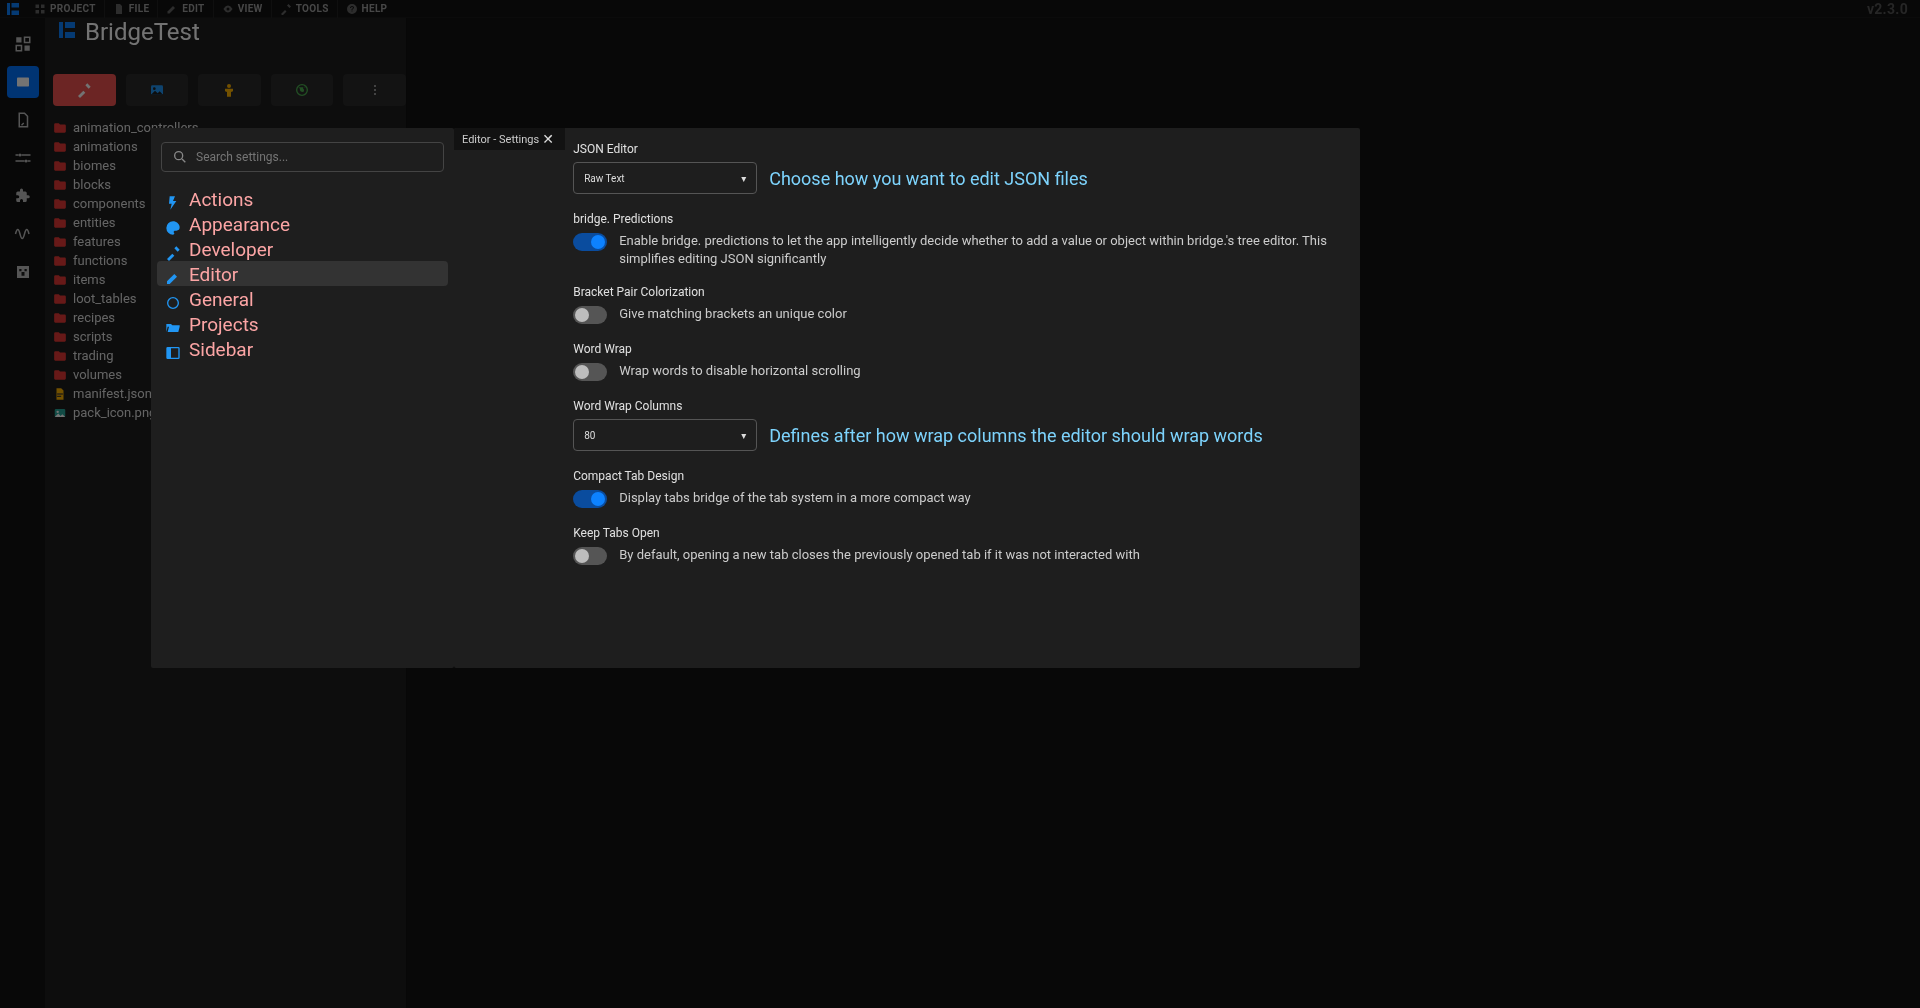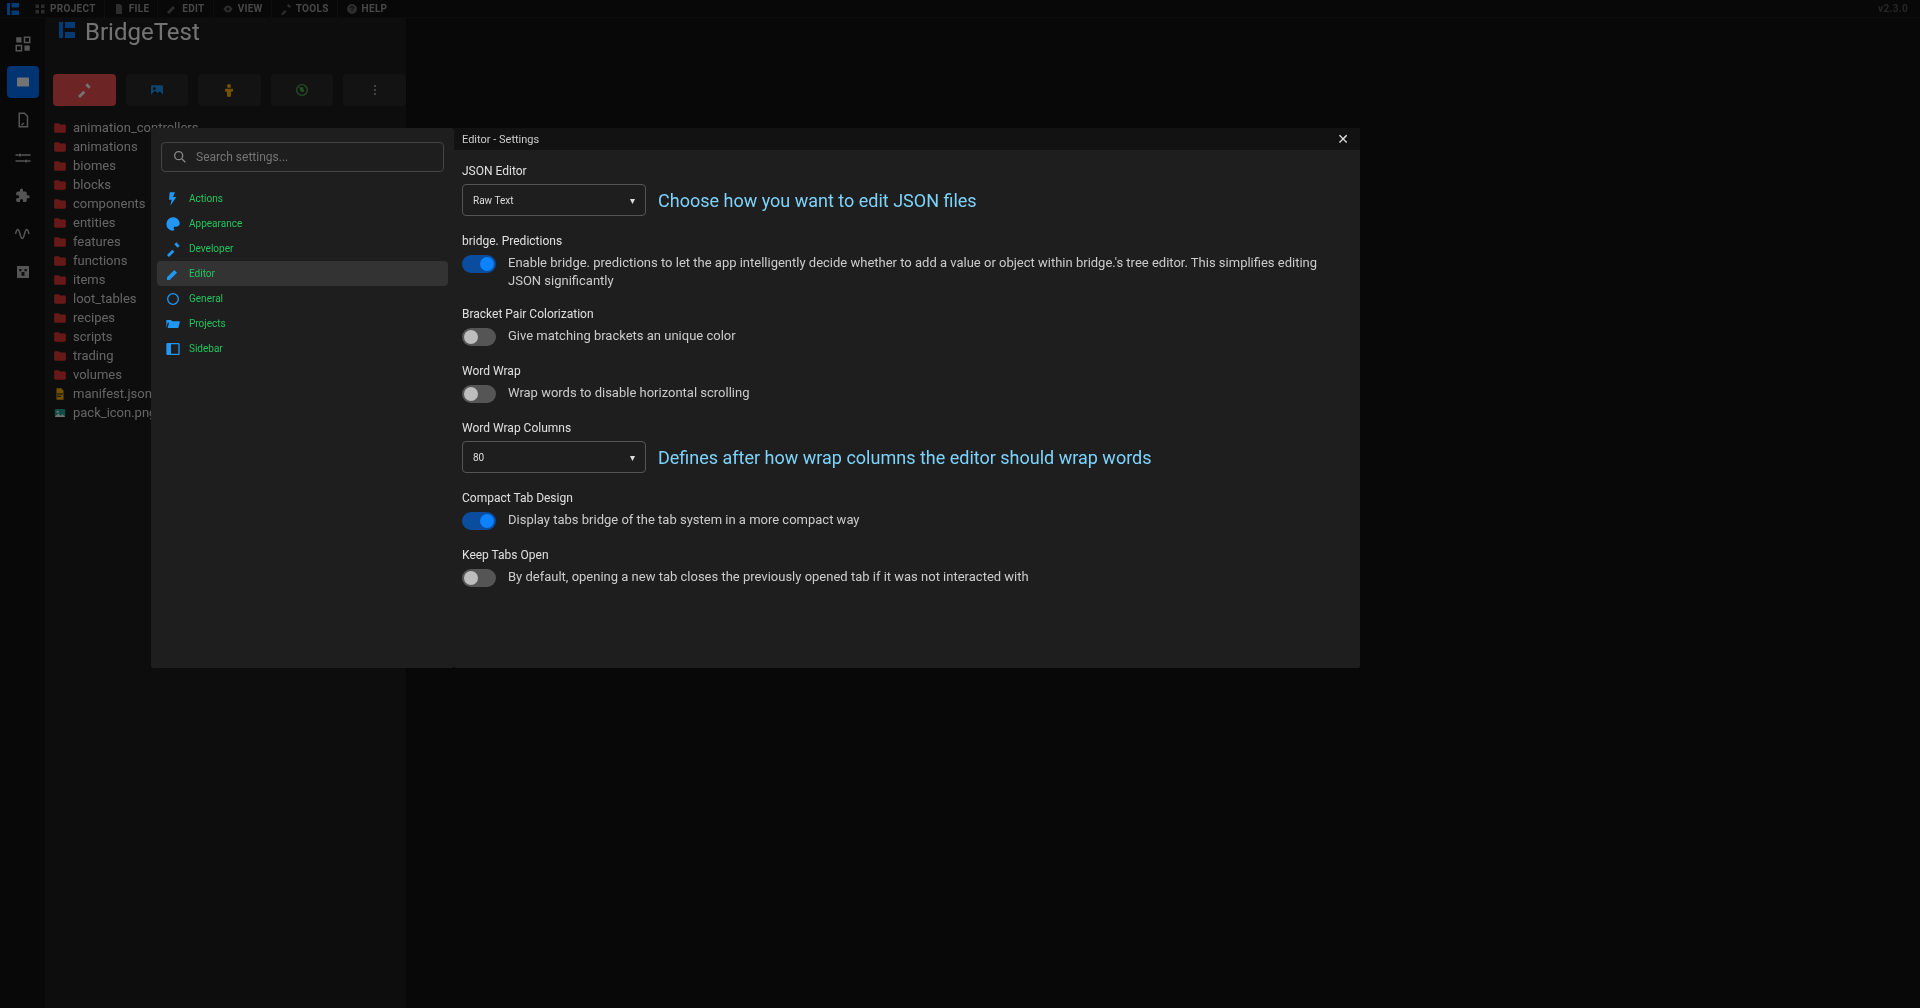--- a/index.html
+++ b/index.html
@@ -1,21 +1,21 @@
 <!DOCTYPE html>
 <html><head>
 <meta charset="utf-8">
 <style>
 *{box-sizing:border-box;margin:0;padding:0;font-family:Roboto,Arial,sans-serif;-webkit-font-smoothing:antialiased}
 html,body{width:1920px;height:1008px;overflow:hidden;background:#121212;color:#e0e0e0}
 .menubar{height:18px;background:#121212;display:flex;align-items:center;padding:0 4px;font-size:10px;font-weight:700;color:#9e9e9e;letter-spacing:.3px;border-bottom:1px solid #1a1a1a}
 .mb-logo{width:18px;height:18px;display:flex;align-items:center;justify-content:center;margin-right:4px}
 .mb-item{display:flex;align-items:center;padding:0 8px;height:18px;cursor:pointer;border-right:1px solid #222}
 .mb-item .ico{width:12px;height:12px;margin-right:4px;opacity:.7}
-.mb-version{margin-left:auto;padding:0 8px;font-size:10px;color:#555}
+.mb-version{margin-left:auto;padding:0 8px;font-size:14px;color:#555}
 .app{display:flex;height:990px}
 .leftbar{width:45px;background:#121212;display:flex;flex-direction:column;align-items:center;padding-top:10px;gap:6px}
 .lb-btn{width:32px;height:32px;border-radius:4px;display:flex;align-items:center;justify-content:center;cursor:pointer}
 .lb-btn.active{background:#0073ff}
 .lb-btn svg{width:18px;height:18px;color:#bdbdbd}
 .filepanel{width:362px;background:#1e1e1e;border-right:1px solid #111;display:flex;flex-direction:column;overflow:hidden}
 .fp-header{display:flex;align-items:flex-start;height:56px;padding:0 8px 0 6px}
 .fp-title{font-size:24px;font-weight:400;color:#fff;margin-left:6px}
 .fp-logo{width:24px;height:24px;margin-left:4px}
 .fp-toolbox{display:flex;gap:10px;padding:0 0 8px 8px}
@@ -26,24 +26,24 @@
 .fi{display:flex;align-items:center;height:19px;padding-left:8px;cursor:pointer}
 .fi .fico{width:14px;height:14px;margin-right:6px;flex-shrink:0}
 .fi .fname{white-space:nowrap;overflow:hidden;text-overflow:clip}
 .main{flex:1;background:#121212;position:relative}
 .dimoverlay{position:absolute;inset:0;background:rgba(0,0,0,.55);z-index:5}
 .settings-nav{position:absolute;left:151px;top:128px;width:303px;height:540px;background:#1e1e1e;z-index:10;border-radius:2px;overflow:hidden}
 .sn-search{margin:14px 10px;height:30px;border:1px solid #444;border-radius:4px;display:flex;align-items:center;padding:0 10px;font-size:13px;color:#888}
 .sn-search svg{width:16px;height:16px;margin-right:8px;color:#888}
 .sn-search input{border:none;background:transparent;outline:none;color:#ddd;font-size:12px;flex:1}
 .sn-list{padding:0 6px}
-.sn-item{display:flex;align-items:center;height:25px;padding:0 8px;border-radius:4px;font-size:10px;color:#22c55e;cursor:pointer;margin-bottom:0}
+.sn-item{display:flex;align-items:flex-end;height:25px;padding:0 8px;border-radius:4px;font-size:19px;color:#fca5a5;cursor:pointer;margin-bottom:0}
 .sn-item.active{background:#333}
 .sn-ico{width:16px;height:16px;margin-right:8px}
-.settings-panel{position:absolute;left:454px;top:128px;width:906px;height:540px;background:#1e1e1e;z-index:10;border-radius:2px;overflow:hidden;display:flex;flex-direction:column}
+.settings-panel{position:absolute;left:454px;top:128px;width:906px;height:540px;background:#1e1e1e;z-index:10;border-radius:2px;overflow:hidden;display:flex;flex-direction:row}
 .sp-head{height:22px;background:#121212;display:flex;align-items:center;padding:0 8px;font-size:11px;color:#ccc}
 .sp-head .close{margin-left:auto;width:18px;height:18px;display:flex;align-items:center;justify-content:center;cursor:pointer;color:#ddd;font-size:14px}
 .sp-body{flex:1;overflow-y:auto;padding:14px 14px 14px 8px}
 .sp-body::-webkit-scrollbar{width:6px}
 .sp-body::-webkit-scrollbar-thumb{background:#444;border-radius:3px}
 .setting-group{margin-bottom:18px}
 .sg-title{font-size:12px;font-weight:400;color:#e0e0e0;margin-bottom:6px}
 .sg-row{display:flex;align-items:flex-start}
 .sg-select{width:184px;height:32px;border:1px solid #555;border-radius:4px;display:flex;align-items:center;padding:0 10px;font-size:10px;color:#ddd;cursor:pointer;margin-right:12px}
 .sg-select .caret{margin-left:auto}

